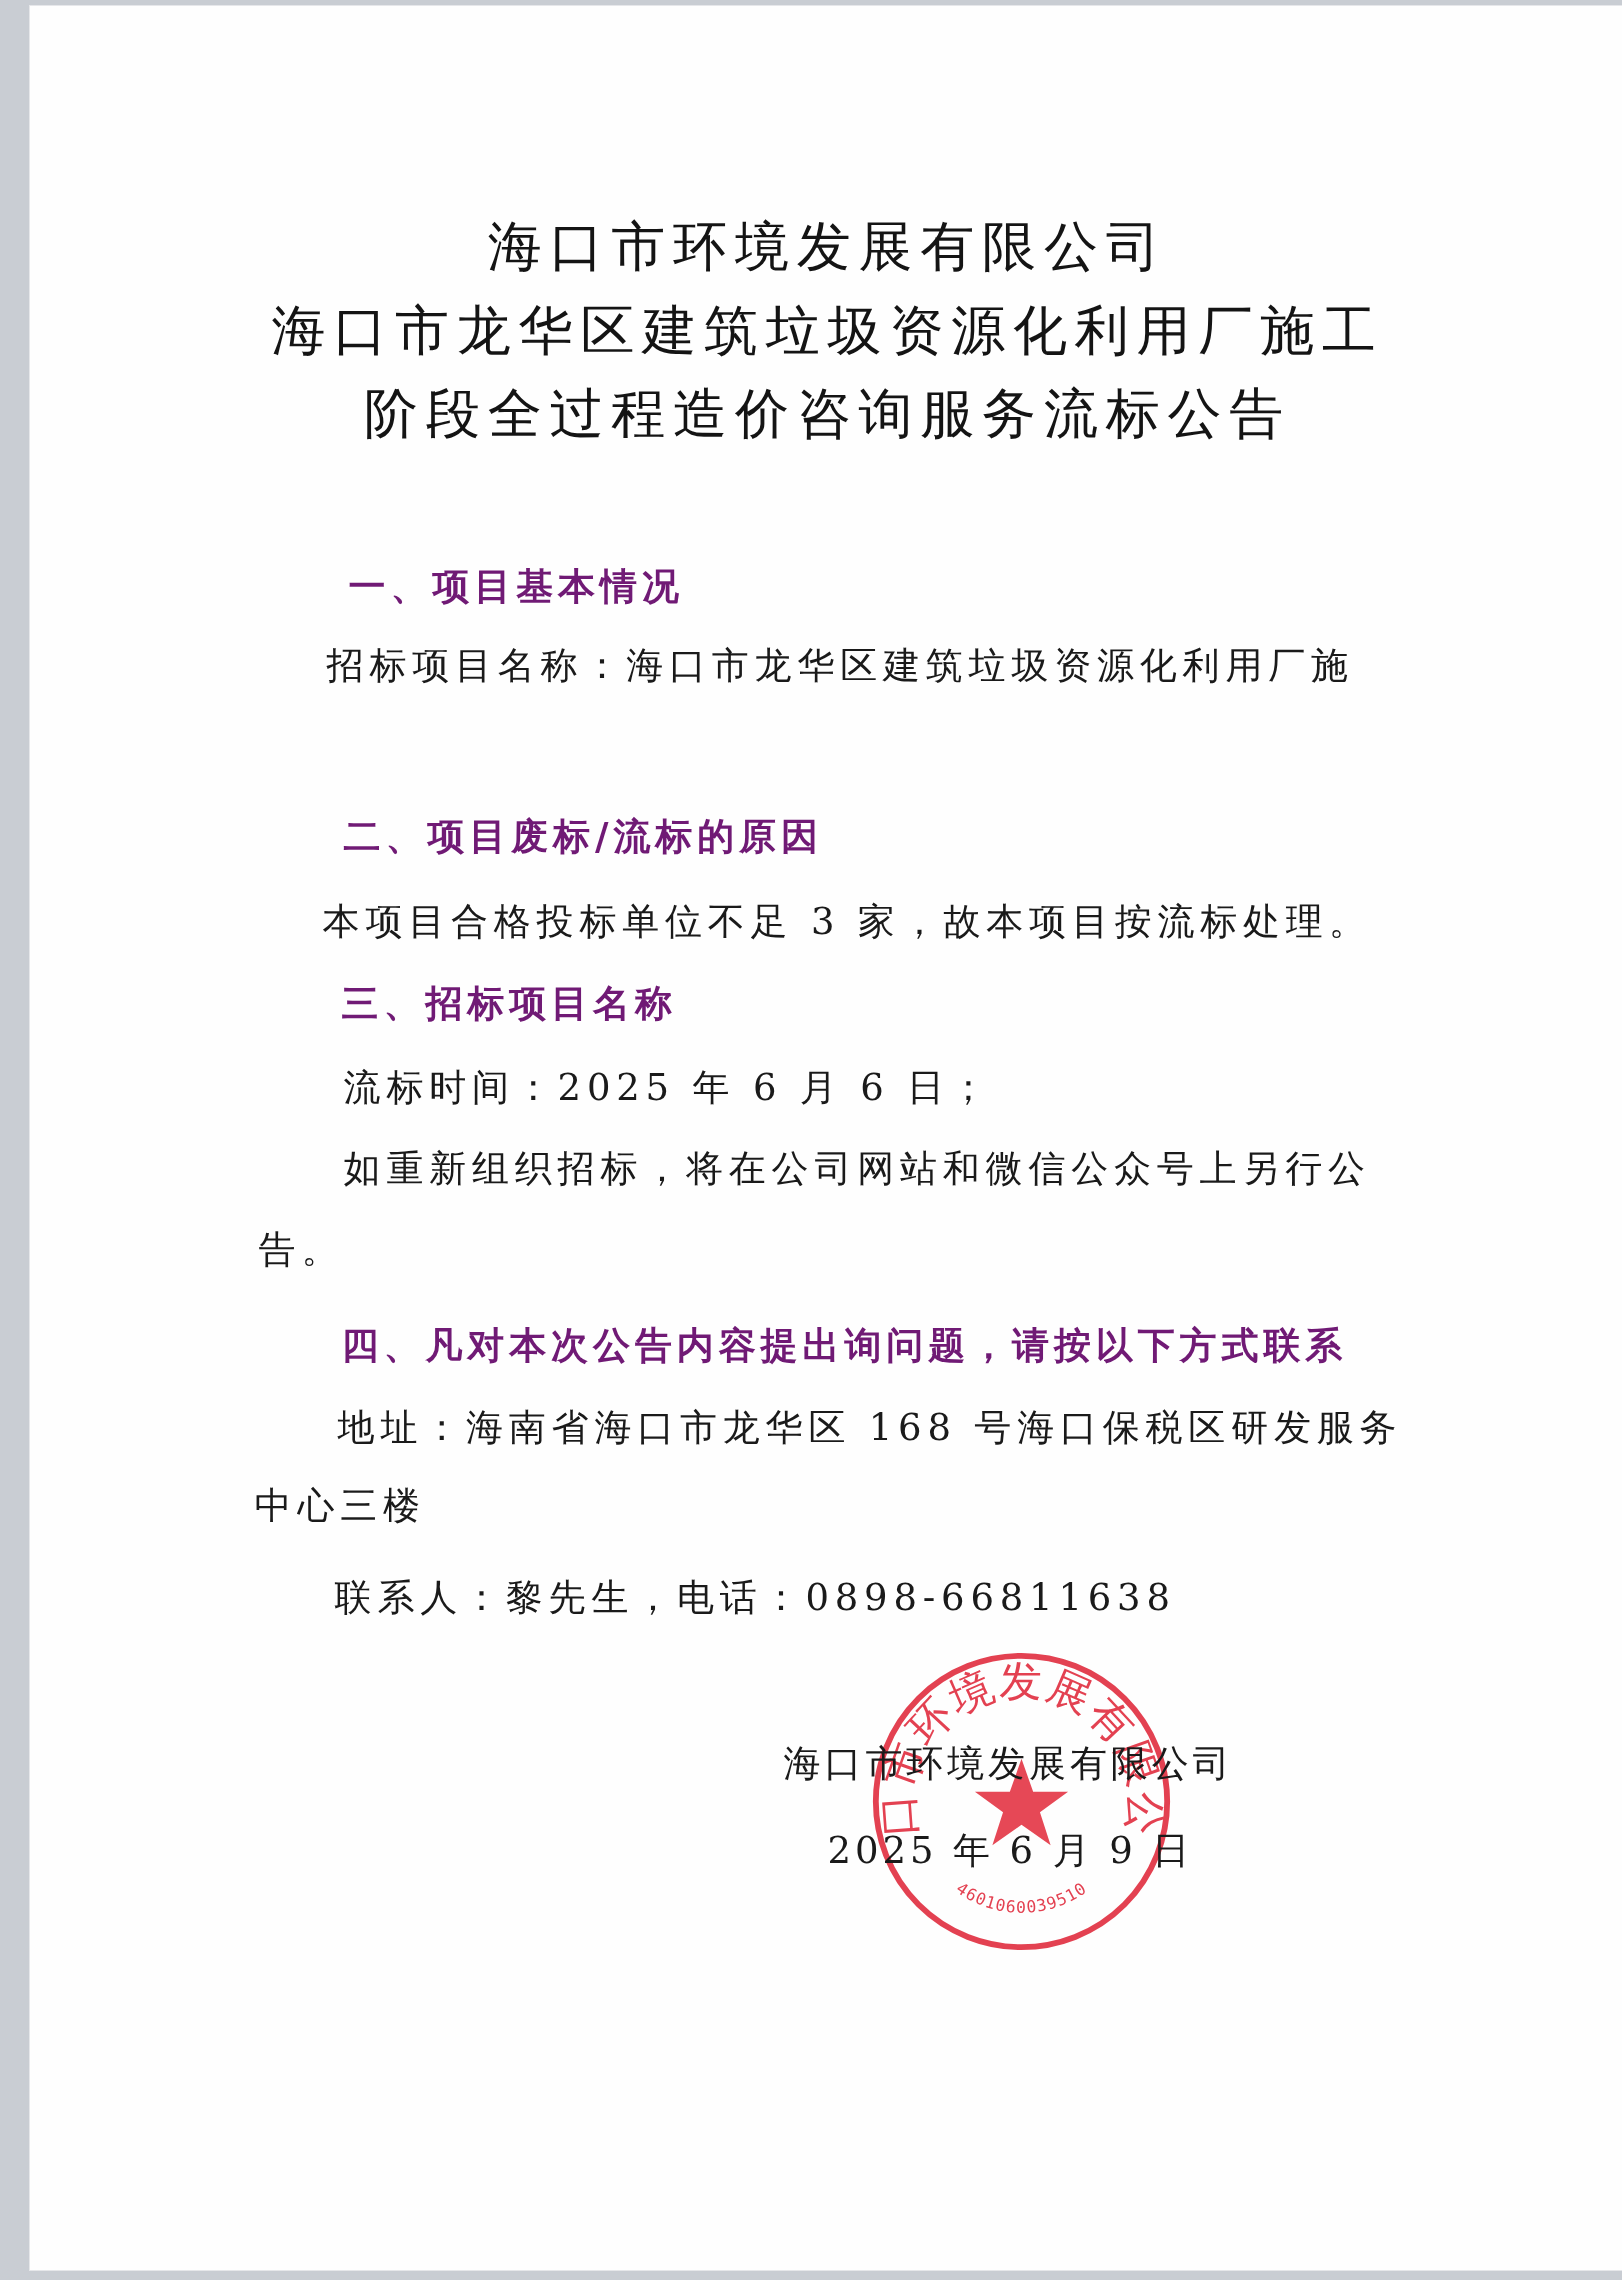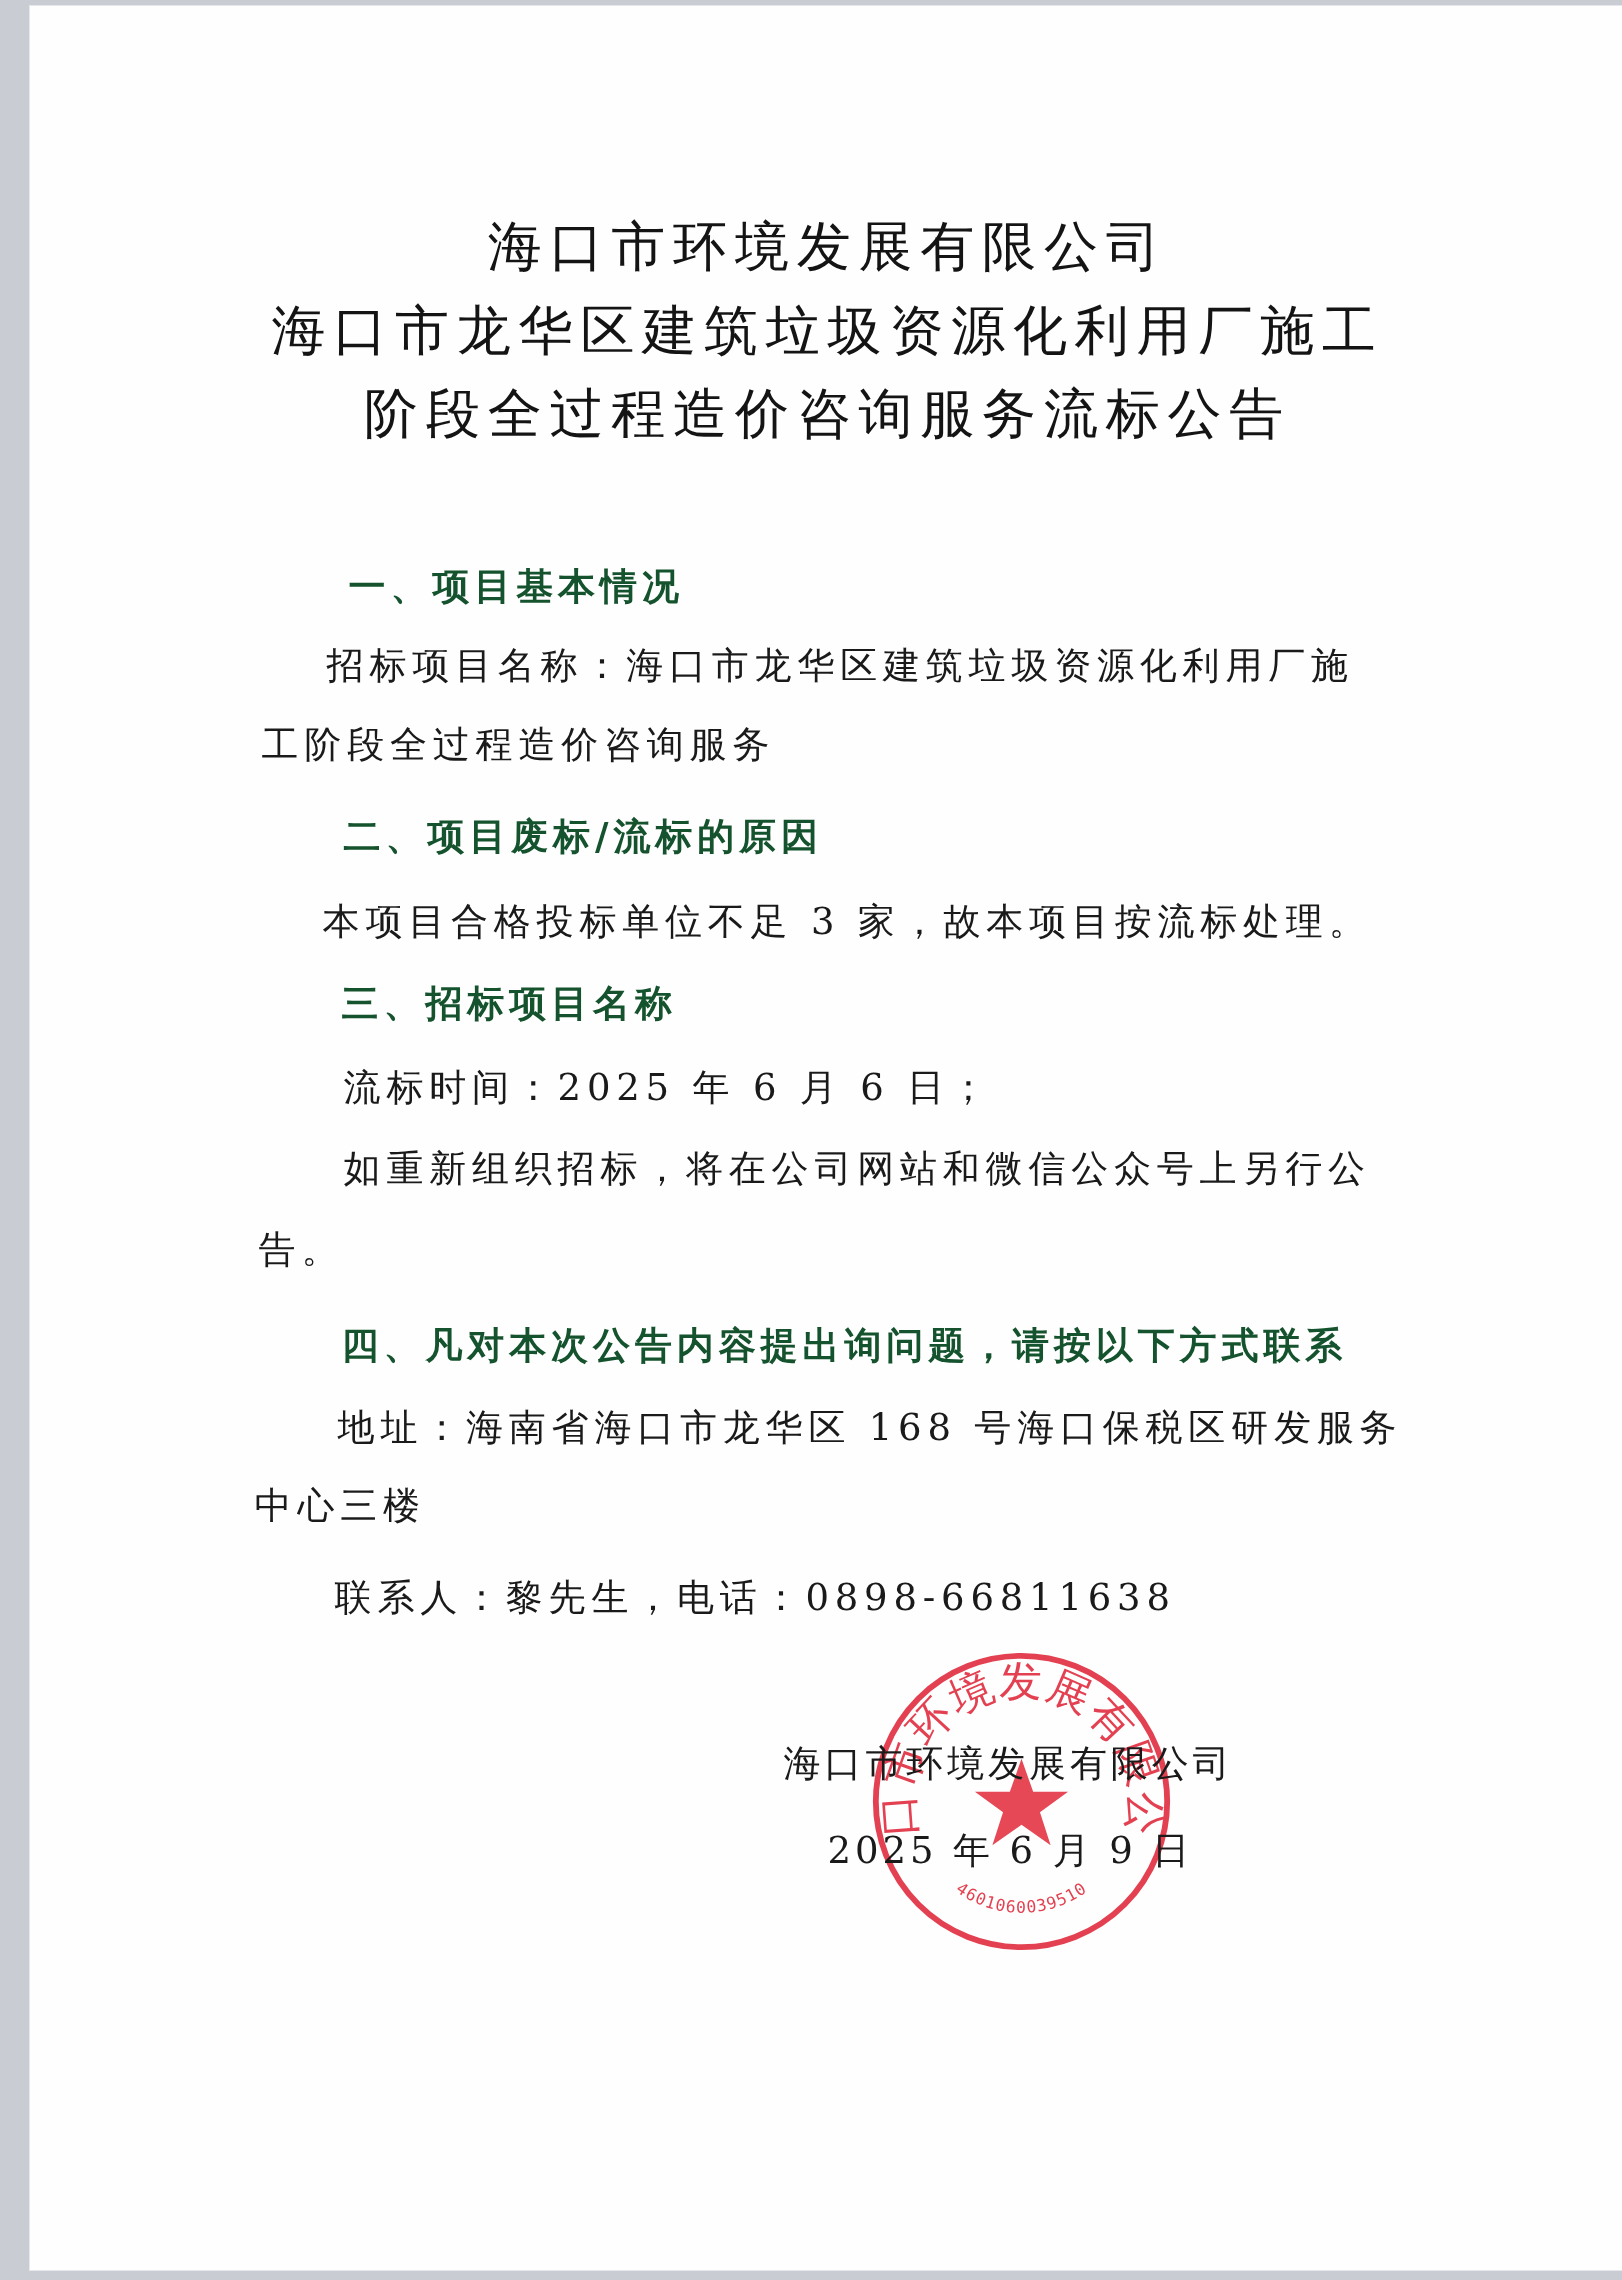--- a/index.html
+++ b/index.html
@@ -36,21 +36,21 @@
       color: #141414;
       letter-spacing: 7.8px;
       left: 0;
       width: 1598px;
       text-align: center;
     }
     .heading {
       font-family: "DejaVu Sans", "Liberation Sans", sans-serif;
       font-weight: bold;
       font-size: 37px;
-      color: #14532d;
+      color: #701a75;
       letter-spacing: 4.9px;
     }
     .body-text {
       font-family: "DejaVu Serif", "Liberation Serif", serif;
       font-size: 37px;
       color: #1a1a1a;
       letter-spacing: 5.8px;
     }
     .sign {
       font-family: "DejaVu Serif", "Liberation Serif", serif;
@@ -73,21 +73,20 @@
 <body>
 
 <div class="page">
 
   <div class="line title" style="top:215px;">海口市环境发展有限公司</div>
   <div class="line title" style="top:299px;">海口市龙华区建筑垃圾资源化利用厂施工</div>
   <div class="line title" style="top:382px;">阶段全过程造价咨询服务流标公告</div>
 
   <div class="line heading" style="left:320px; top:563px;">一、项目基本情况</div>
   <div class="line body-text" style="left:298px; top:642px;">招标项目名称：海口市龙华区建筑垃圾资源化利用厂施</div>
-  <div class="line body-text" style="left:233px; top:721px;">工阶段全过程造价咨询服务</div>
 
   <div class="line heading" style="left:315px; top:813px;text-align:right;">二、项目废标/流标的原因</div>
   <div class="line body-text" style="left:294px; top:898px;">本项目合格投标单位不足 3 家，故本项目按流标处理。</div>
 
   <div class="line heading" style="left:313px; top:980px;">三、招标项目名称</div>
   <div class="line body-text" style="left:315px; top:1064px;text-align:right;">流标时间：2025 年 6 月 6 日；</div>
   <div class="line body-text" style="left:315px; top:1145px;">如重新组织招标，将在公司网站和微信公众号上另行公</div>
   <div class="line body-text" style="left:230px; top:1226px;">告。</div>
 
   <div class="line heading" style="left:313px; top:1322px;">四、凡对本次公告内容提出询问题，请按以下方式联系</div>

